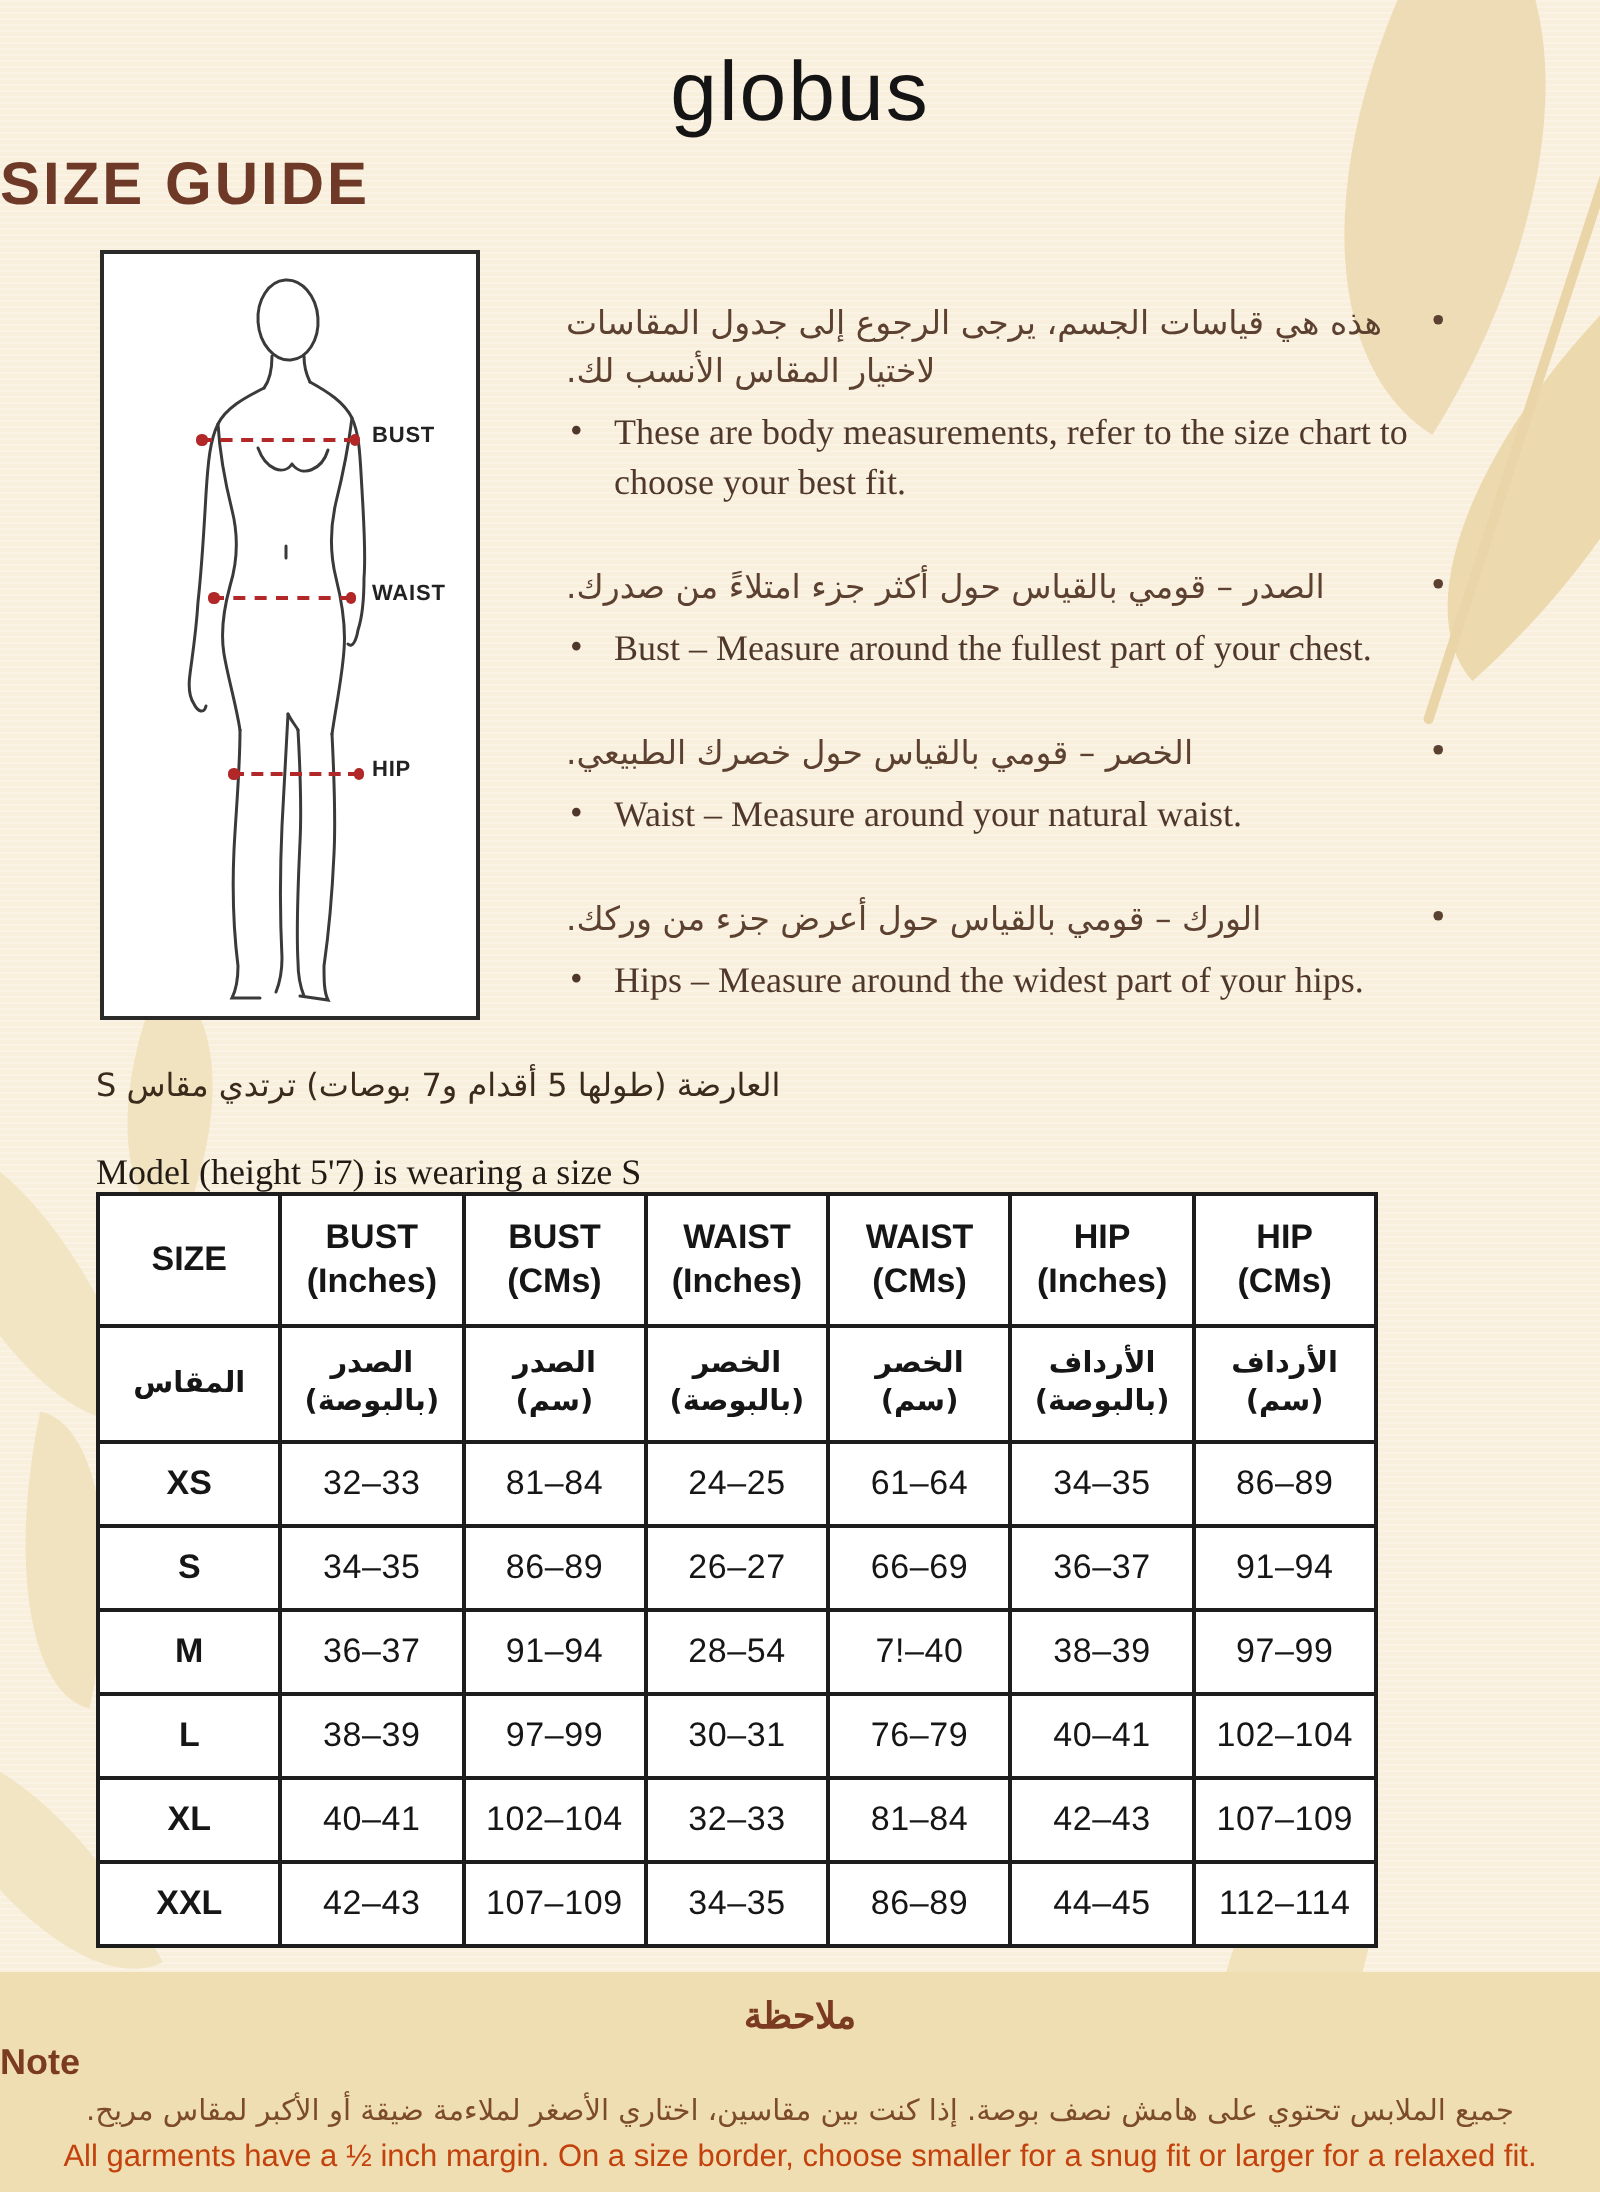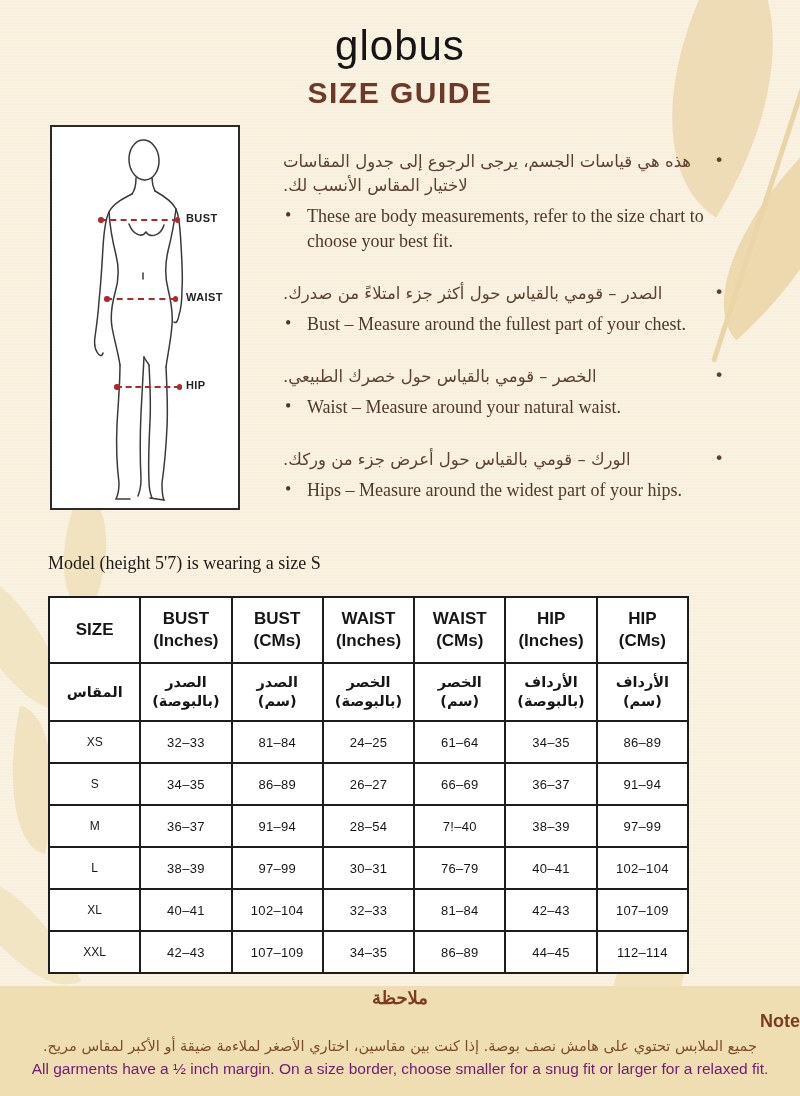--- a/index.html
+++ b/index.html
@@ -9,21 +9,21 @@
     background-image:repeating-linear-gradient(0deg, rgba(255,255,255,0.28) 0 1px, rgba(0,0,0,0) 1px 3px);
     font-family:"Liberation Sans", sans-serif;
   }
   .deco{position:absolute; z-index:0;}
   .leaf{border-radius:0 100% 0 100%;}
   .content{position:relative; z-index:1;}
 
   
   .logo{position:absolute; top:22px; left:0; width:100%; text-align:center;
         font-size:42px; font-weight:500; letter-spacing:1px; color:#141414;}
-  .title{position:absolute; top:76px; left:0; width:100%; text-align:center;
+  .title{position:absolute; top:76px; left:0; width:100%; 
          font-size:30px; font-weight:800; letter-spacing:1.5px; color:#6e3a27;}
 
   
   .figure-box{position:absolute; left:50px; top:125px; width:190px; height:385px;
               background:#ffffff; border:2px solid #2a2a28; box-sizing:border-box;}
   .figure-box svg{position:absolute; left:0; top:0;}
   .mline{position:absolute; border-top:2.5px dashed #b22828; height:0;}
   .mline::before,.mline::after{content:""; position:absolute; top:-4px; width:5.5px; height:5.5px;
               border-radius:50%; background:#b22828;}
   .mline::before{left:-2px;} .mline::after{right:-2px;}
@@ -47,31 +47,31 @@
   .model-en{font-family:"Liberation Serif", serif; font-size:18px; color:#211b14; line-height:24px;margin-top:20px;}
 
   
   .size-table{position:absolute; left:48px; top:596px; width:641px; border-collapse:collapse;
               table-layout:fixed; background:#ffffff;}
   .size-table th,.size-table td{border:2px solid #1d1d1d; text-align:center; vertical-align:middle;
               padding:2px 2px; background:#ffffff; color:#161616;}
   .size-table .h-en{height:60px; font-size:17px; font-weight:700; white-space:pre-line; line-height:22px;}
   .size-table .h-ar{height:52px; font-family:"DejaVu Sans", sans-serif; direction:rtl;
               font-size:14.5px; font-weight:700; line-height:19px;}
-  .size-table .c-size{height:36px; font-size:12px; font-weight:400;}
-  .size-table .c-val{height:36px; font-size:13px; font-weight:400; letter-spacing:0.3px;border-radius:13px;}
+  .size-table .c-size{height:36px; font-size:17px; font-weight:700;}
+  .size-table .c-val{height:36px; font-size:17px; font-weight:400; letter-spacing:0.3px;border-radius:13px;}
 
   
   .note-band{position:absolute; left:0; top:986px; width:800px; height:110px; background:#efdeb1;}
-  .note-head-ar{text-align:center; font-family:Liberation Sans, sans-serif;
+  .note-head-ar{margin-top:10px; text-align:center; font-family:Liberation Sans, sans-serif;
                 font-size:18px; font-weight:700; color:#7b3a22; line-height:24px;}
-  .note-head-en{text-align:right; font-size:18px; font-weight:700; color:#7b3a22; line-height:23px;}
+  .note-head-en{text-align:left; font-size:18px; font-weight:700; color:#7b3a22; line-height:23px;}
   .note-body-ar{direction:rtl; text-align:center; font-family:"DejaVu Sans", sans-serif;
                 font-size:14.5px; color:#7c4b2b; line-height:23px; margin-top:2px;}
-  .note-body-en{text-align:center; font-size:15.5px; color:#701a75; line-height:21px;}
+  .note-body-en{text-align:center; font-size:15.5px; color:#c2410c; line-height:21px;}
 </style>
 </head>
 <body>
 
 <div class="page">
 
   <div class="deco leaf" style="left:655px; top:-40px; width:135px; height:240px; background:#eedcb6; transform:rotate(32deg);"></div>
   <div class="deco leaf" style="left:735px; top:130px; width:95px; height:210px; background:#ecd9ae; transform:rotate(48deg);"></div>
   <div class="deco" style="left:762px; top:40px; width:5px; height:330px; background:#e9d5a8; transform:rotate(18deg); border-radius:3px;"></div>
   <div class="deco leaf" style="left:-25px; top:555px; width:75px; height:170px; background:#f2e5c4; transform:rotate(-18deg);"></div>
@@ -124,20 +124,21 @@
           <div class="b-ar"><span class="dot">•</span>الخصر – قومي بالقياس حول خصرك الطبيعي.</div>
           <div class="b-en"><span class="dot">•</span>Waist – Measure around your natural waist.</div>
         </div>
         <div class="bullet-group">
           <div class="b-ar"><span class="dot">•</span>الورك – قومي بالقياس حول أعرض جزء من وركك.</div>
           <div class="b-en"><span class="dot">•</span>Hips – Measure around the widest part of your hips.</div>
         </div>
       </div>
 
     <div class="model-note">
+      <div class="model-ar">العارضة (طولها 5 أقدام و7 بوصات) ترتدي مقاس S</div>
       <div class="model-en">Model (height 5'7) is wearing a size S</div>
     </div>
 
     <table class="size-table" id="size-table">
       <thead id="size-table-head">
           <tr>
             <th class="h-en">SIZE</th>
             <th class="h-en">BUST
 (Inches)</th>
             <th class="h-en">BUST

